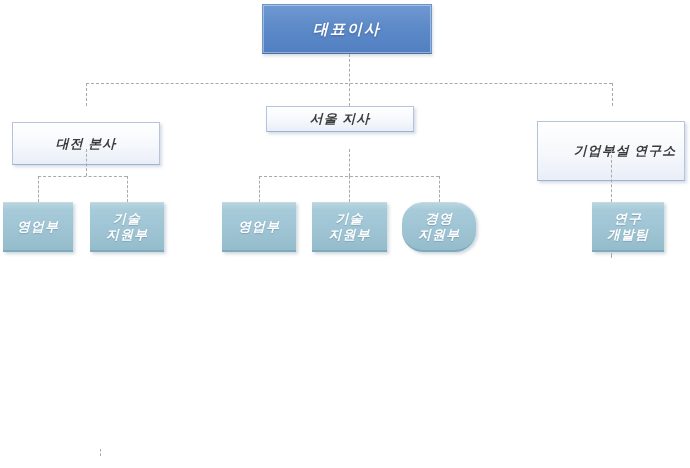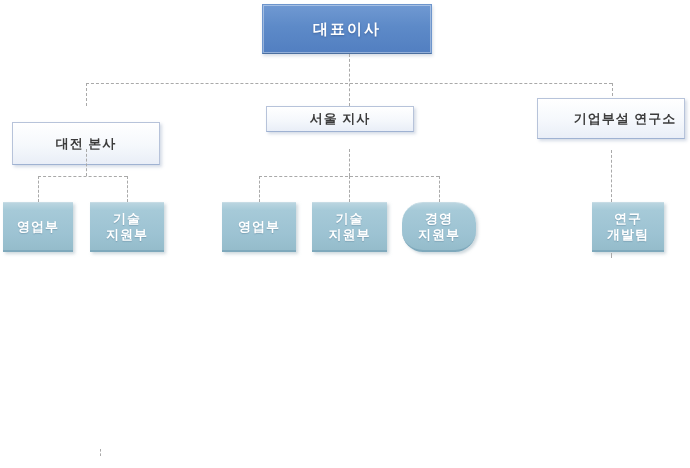--- a/index.html
+++ b/index.html
@@ -3,20 +3,21 @@
 <meta charset="utf-8">
 <style>
   html, body { margin: 0; padding: 0; background: #ffffff; }
   .canvas {
     position: relative;
     width: 690px;
     height: 468px;
     background: #ffffff;
     overflow: hidden;
     font-family: "Liberation Sans", sans-serif;
+    font-style: italic;
   }
   .box {
     position: absolute;
     box-sizing: border-box;
     display: flex;
     align-items: center;
     justify-content: center;
     text-align: center;
     font-weight: bold;
   }
@@ -72,21 +73,21 @@
 
   <div class="box root-box" style="left:262px; top:4px; width:170px; height:50px;">대표이사</div>
 
   <div class="vline" style="left:349px; top:54px; height:52px;"></div>
   <div class="hline" style="left:86px;  top:83px; width:526px;"></div>
   <div class="vline" style="left:86px;  top:83px; height:23px;"></div>
   <div class="vline" style="left:612px; top:83px; height:23px;"></div>
 
   <div class="box lvl2-box" style="left:12px;  top:122px; width:148px; height:43px;">대전 본사</div>
   <div class="box lvl2-box" style="left:266px; top:106px; width:148px; height:26px;">서울 지사</div>
-  <div class="box lvl2-box" style="left:537px; top:98px; width:148px; height:41px;padding-left:28px;">기업부설 연구소</div>
+  <div class="box lvl2-box" style="left:537px; top:121px; width:148px; height:60px;padding-left:28px;">기업부설 연구소</div>
 
   <div class="vline" style="left:86px;  top:149px; height:27px;"></div>
   <div class="hline" style="left:38px;  top:176px; width:89px;"></div>
   <div class="vline" style="left:38px;  top:176px; height:26px;"></div>
   <div class="vline" style="left:127px; top:176px; height:26px;"></div>
 
   <div class="vline" style="left:349px; top:149px; height:27px;"></div>
   <div class="hline" style="left:259px; top:176px; width:180px;"></div>
   <div class="vline" style="left:259px; top:176px; height:26px;"></div>
   <div class="vline" style="left:349px; top:176px; height:26px;"></div>

